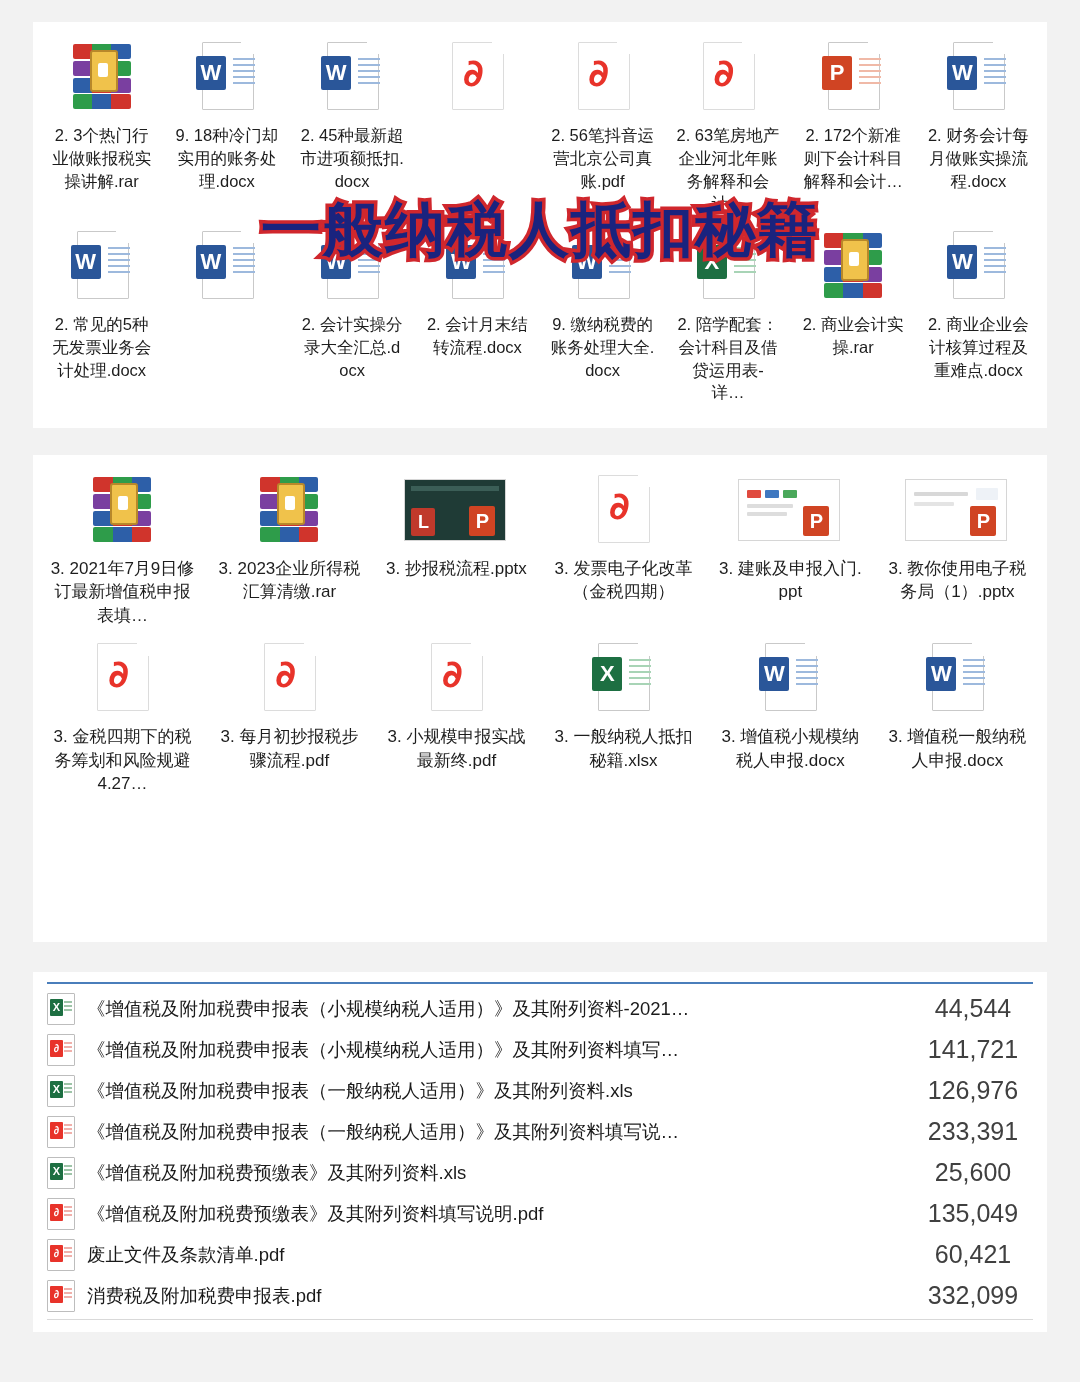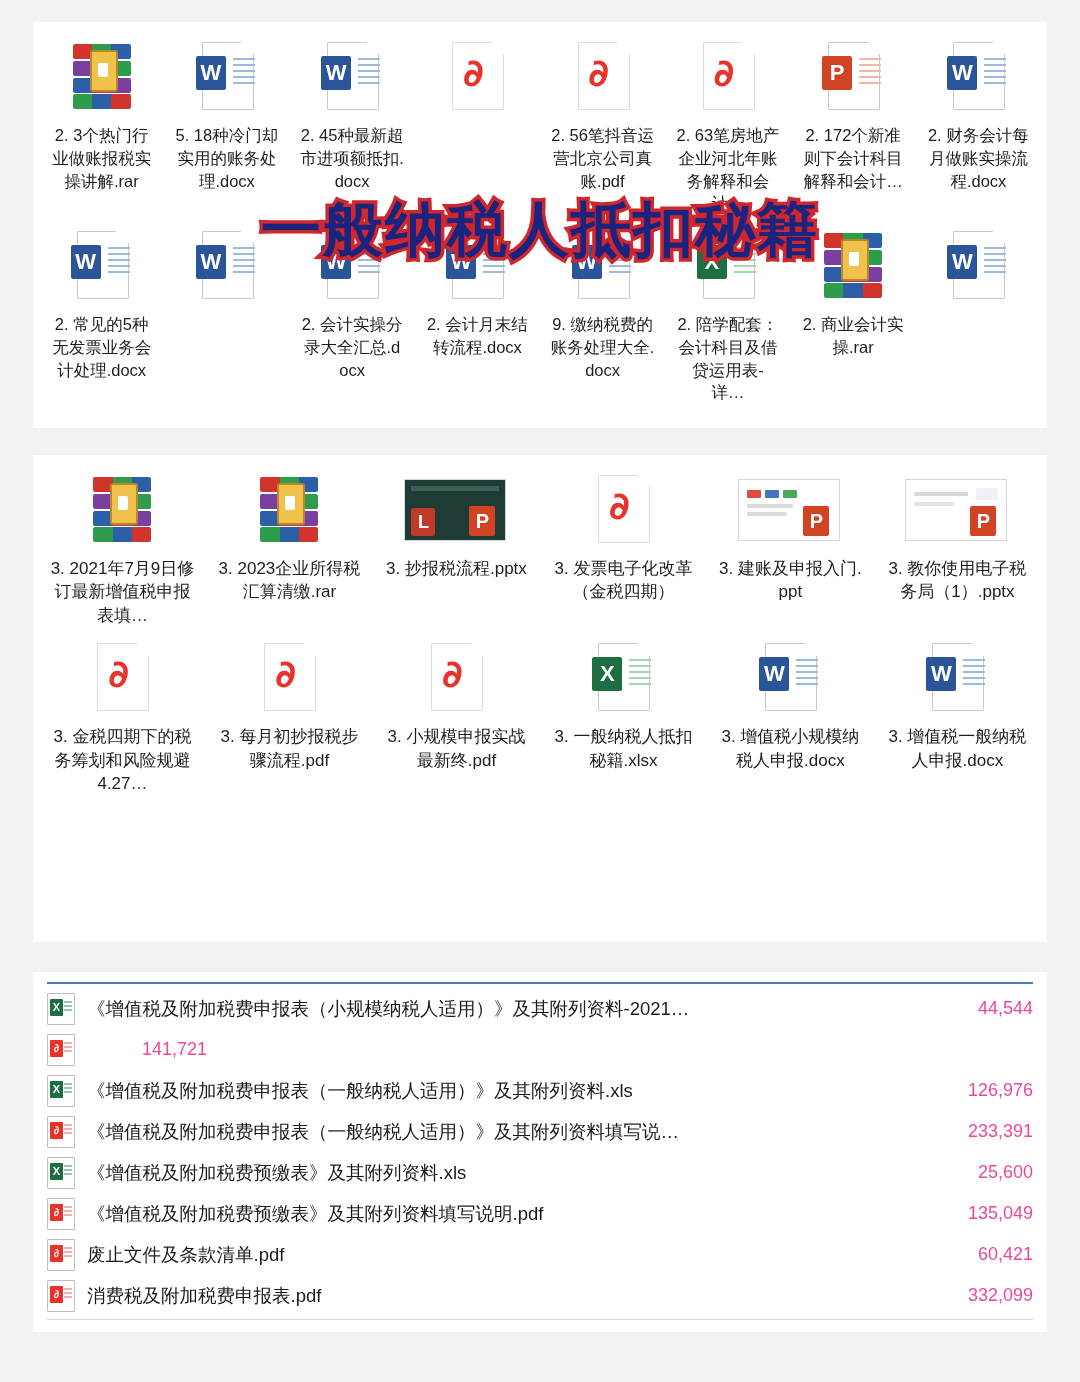--- a/index.html
+++ b/index.html
@@ -166,21 +166,21 @@
   .lico i{
     position:absolute;right:2px;top:7px;width:8px;height:2px;background:#9ec4a8;box-shadow:0 4px 0 #9ec4a8,0 8px 0 #9ec4a8;
   }
   .lico.xls b{background:#1d6f42;}
   .lico.pdfi b{background:#e8332a;}
   .lico.pdfi i{background:#f0b0ab;box-shadow:0 4px 0 #f0b0ab,0 8px 0 #f0b0ab;}
   .lname{
     flex:1 1 auto;font-size:18.5px;color:#1a1a1a;white-space:nowrap;overflow:hidden;
   }
   .lsize{
-    width:120px;text-align:right;font-size:18px;color:#ec4899;
+    width:120px;text-align:center;font-size:25px;color:#404040;
     font-family:"Liberation Sans",sans-serif;
   }
   .list-bottom{
     position:absolute;left:14px;right:14px;bottom:12px;height:1px;background:#d9d9d9;
   }
 
   
   .wm{
     position:absolute;
     font-weight:bold;
@@ -234,21 +234,21 @@
         <div class="doc"></div>
           <div class="badge">W</div>
         <div class="lines">
             <i></i>
             <i></i>
             <i></i>
             <i></i>
             <i></i>
           </div>
       </div>
-      <div class="cap">5. 18种冷门却实用的账务处理.docx</div>
+      <div class="cap">9. 18种冷门却实用的账务处理.docx</div>
     </div>
 
     <div class="cell">
       <div class="ico word">
         <div class="doc"></div>
           <div class="badge">W</div>
         <div class="lines">
             <i></i>
             <i></i>
             <i></i>
@@ -435,20 +435,21 @@
         <div class="doc"></div>
           <div class="badge">W</div>
         <div class="lines">
             <i></i>
             <i></i>
             <i></i>
             <i></i>
             <i></i>
           </div>
       </div>
+      <div class="cap">2. 商业企业会计核算过程及重难点.docx</div>
     </div>
 
   </div>
   <div class="wm" id="wm1">一般纳税人抵扣秘籍</div>
 </div>
 
 <div class="panel" id="panel-2">
   <div class="grid" id="grid-2">
 
     <div class="cell">
@@ -638,20 +639,21 @@
         </div>
       <div class="lname">《增值税及附加税费申报表（小规模纳税人适用）》及其附列资料-2021…</div>
       <div class="lsize">44,544</div>
     </div>
 
     <div class="lrow">
       <div class="lico pdfi">
           <b>∂</b>
           <i></i>
         </div>
+      <div class="lname">《增值税及附加税费申报表（小规模纳税人适用）》及其附列资料填写…</div>
       <div class="lsize">141,721</div>
     </div>
 
     <div class="lrow">
       <div class="lico xls">
           <b>X</b>
           <i></i>
         </div>
       <div class="lname">《增值税及附加税费申报表（一般纳税人适用）》及其附列资料.xls</div>
       <div class="lsize">126,976</div>

